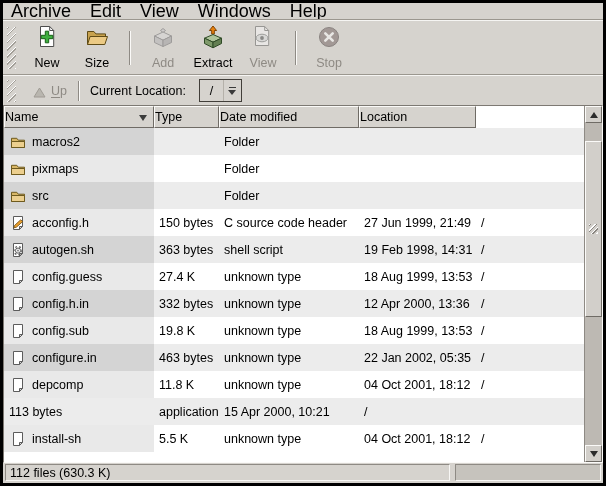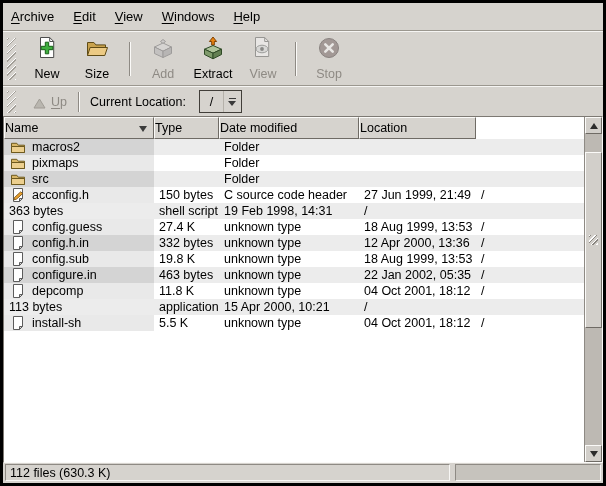--- a/index.html
+++ b/index.html
@@ -7,21 +7,21 @@
   .window{
     width:606px;height:486px;
     border:3px solid #000;
     background:#d6d3ce;
     display:flex;flex-direction:column;
     font-family:"Liberation Sans",sans-serif;
     font-size:12.5px;color:#000;
     overflow:hidden;
   }
   
-  .menubar{height:27px;display:flex;align-items:center;gap:19px;padding-left:8px;font-size:13px;}
+  .menubar{height:16px;display:flex;align-items:center;gap:19px;padding-left:8px;font-size:18px;}
   .menu-item{cursor:default;}
   .menu-item u{text-decoration:underline;text-underline-offset:2px;}
   .groove{height:0;border-top:1px solid #9b978f;border-bottom:1px solid #f6f5f3;}
   
   .toolbar{height:53px;display:flex;align-items:center;padding-left:4px;}
   .handle{
     width:9px;height:42px;margin-right:6px;
     background:repeating-linear-gradient(135deg,#fdfdfd 0 1px,#a39f98 1px 2px,#d6d3ce 2px 5px);
   }
   .handle.small{height:22px;}
@@ -57,21 +57,21 @@
   .table{flex:1;display:flex;flex-direction:column;background:#fff;overflow:hidden;}
   .grid{display:grid;grid-template-columns:150px 65px 140px 117px minmax(0,1fr);}
   .hcell{
     height:22px;background:#d6d3ce;position:relative;
     border:1px solid;border-color:#fbfaf8 #6f6b65 #6f6b65 #fbfaf8;
     display:flex;align-items:center;cursor:default;
     white-space:nowrap;overflow:hidden;
   }
   .sort-arrow{position:absolute;right:6px;top:8px;width:0;height:0;
     border-left:4px solid transparent;border-right:4px solid transparent;border-top:6px solid #3c3c3c;}
-  .row{height:16px;cursor:default;}
+  .row{height:27px;cursor:default;}
   .row:nth-child(odd){background:#ececec;}
   .row:nth-child(even){background:#ffffff;}
   .row:nth-child(odd) .cell-name{background:#d4d4d4;}
   .row:nth-child(even) .cell-name{background:#e9e9e9;}
   .cell{display:flex;align-items:center;padding-left:5px;white-space:nowrap;overflow:hidden;}
   .cell-name{padding-left:6px;gap:6px;}
   .cell-name .icon{width:16px;height:16px;flex:none;display:flex;}
   
   .scrollbar{width:18px;background:#bdb9b3;display:flex;flex-direction:column;border-left:1px solid #8e8a84;}
   .sb-btn{height:17px;background:#d2cfca;flex:none;
@@ -269,20 +269,32 @@
                 </svg>
               </span>
               <span>acconfig.h</span>
             </div>
             <div class="cell">150 bytes</div>
             <div class="cell">C source code header</div>
             <div class="cell">27 Jun 1999, 21:49</div>
             <div class="cell">/</div>
           </div>
           <div class="row grid">
+            <div class="cell cell-name">
+              <span class="icon">
+                <svg width="16" height="16" viewBox="0 0 16 16">
+                  <path d="M3.5 1.5h9v10l-3 3h-6z" fill="#fff" stroke="#5c5c5c"></path>
+                  <path d="M12.5 11.5h-3v3z" fill="#d8d8d8" stroke="#5c5c5c"></path>
+                  <circle cx="8" cy="8.6" r="4.1" fill="none" stroke="#5c5c5c" stroke-width="1.5" stroke-dasharray="1.8 2.2"></circle>
+                  <circle cx="8" cy="8.6" r="2.6" fill="#efefef" stroke="#5c5c5c"></circle>
+                  <circle cx="8" cy="8.6" r="0.9" fill="#777"></circle>
+                </svg>
+              </span>
+              <span>autogen.sh</span>
+            </div>
             <div class="cell">363 bytes</div>
             <div class="cell">shell script</div>
             <div class="cell">19 Feb 1998, 14:31</div>
             <div class="cell">/</div>
           </div>
           <div class="row grid">
             <div class="cell cell-name">
               <span class="icon">
                 <svg width="16" height="16" viewBox="0 0 16 16">
                   <path d="M3.5 1.5h9v10l-3 3h-6z" fill="#fff" stroke="#5c5c5c"></path>

